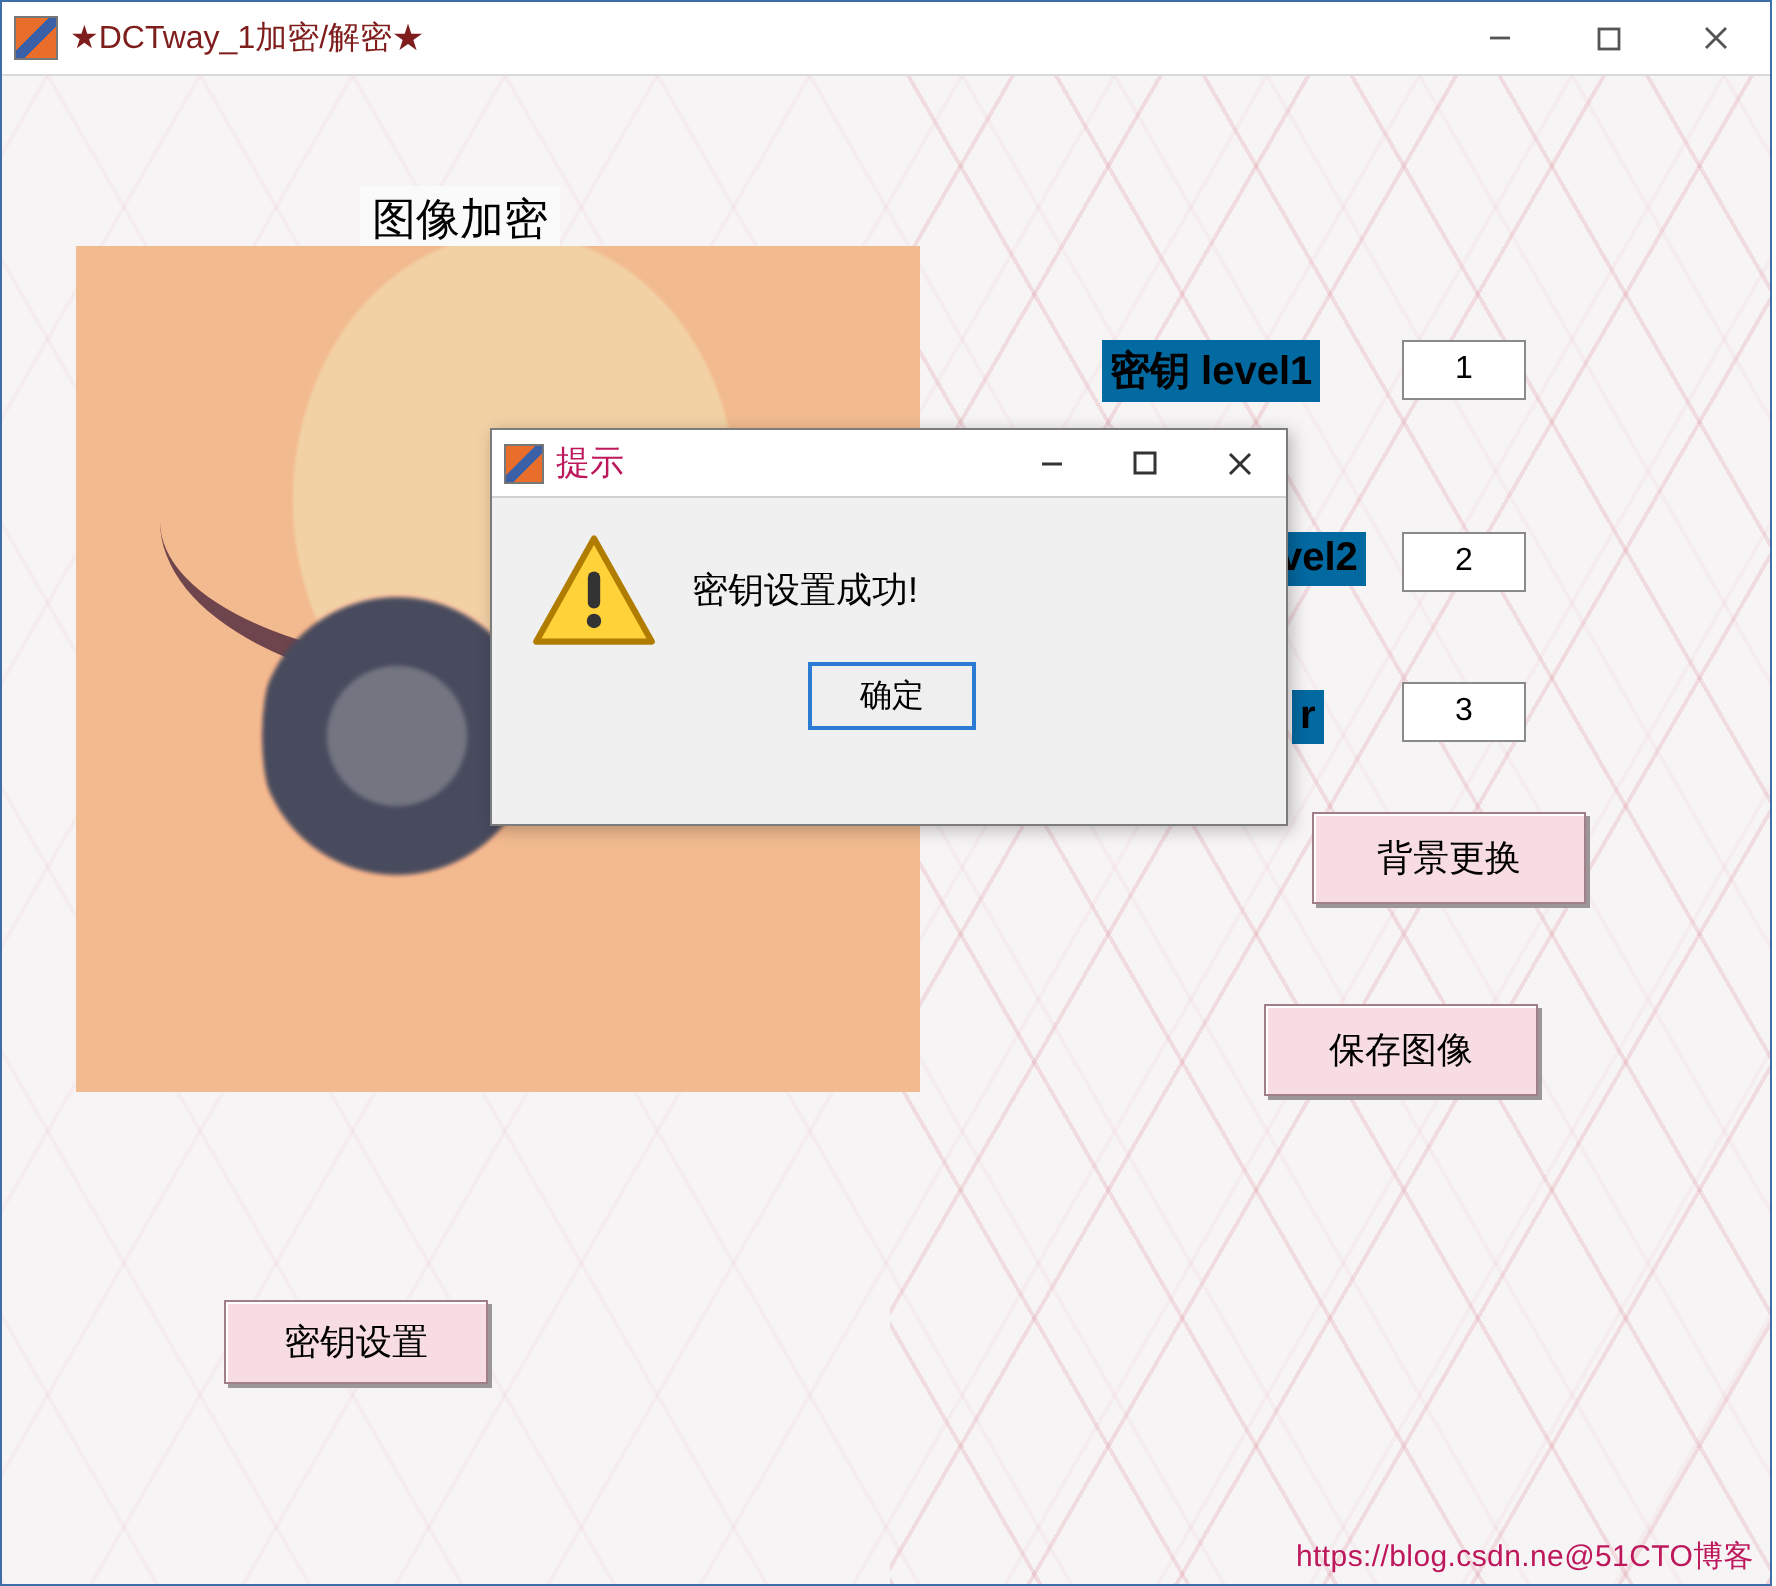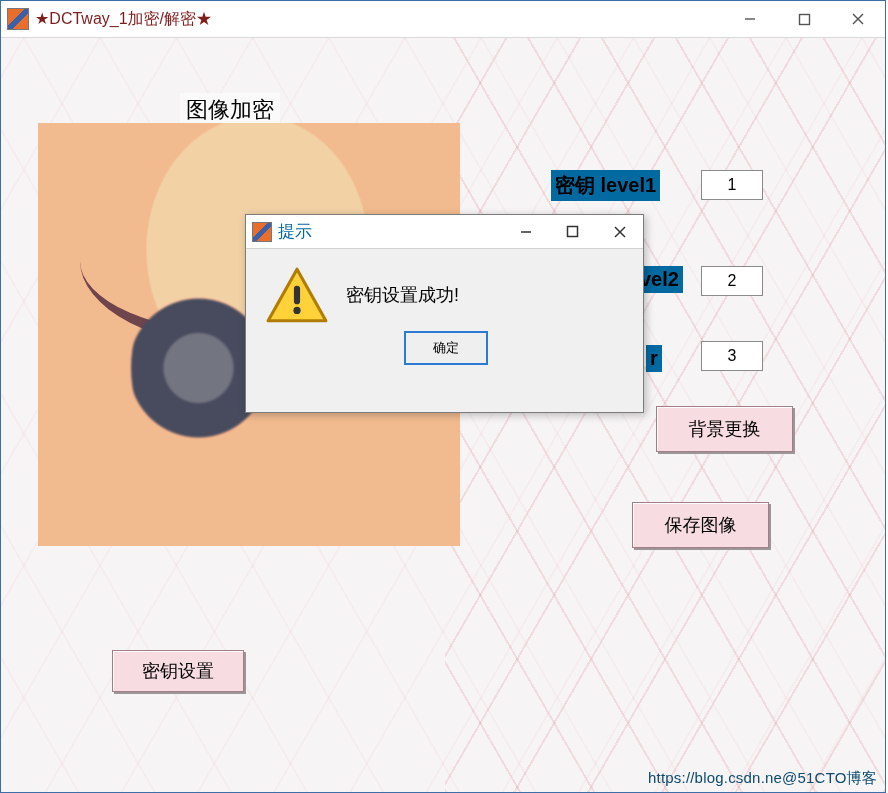--- a/index.html
+++ b/index.html
@@ -118,42 +118,42 @@
   
   .dialog{
     position:absolute;left:244px;top:176px;width:397px;height:197px;
     background:#f0f0f0;border:1px solid #7c7c7c;
     box-shadow:2px 2px 8px rgba(0,0,0,.25);
   }
   .dlg-title{
     height:33px;background:#fff;display:flex;align-items:center;
     border-bottom:1px solid #d2d2d2;padding-left:6px;
   }
-  .dlg-title .t{flex:1;font-size:17px;color:#0369a1;}
+  .dlg-title .t{flex:1;font-size:17px;color:#be185d;}
   .dlg-ctrl{width:47px;height:33px;display:flex;align-items:center;justify-content:center;}
   .dlg-ctrl svg{stroke:#333;stroke-width:1.5;fill:none;}
   .dlg-body{
     position:relative;height:124px;
   }
   .warn-icon{
     position:absolute;left:18px;top:16px;width:66px;height:60px;
   }
   .warn-icon svg{width:66px;height:60px;}
   .dlg-msg{
     position:absolute;left:100px;top:34px;font-size:18px;
   }
   .dlg-ok{
     position:absolute;left:158px;bottom:8px;width:80px;height:30px;
     background:#efefef;border:2px solid #2a7bd1;
     display:flex;align-items:center;justify-content:center;
-    font-size:13px;
+    font-size:16px;
   }
   .watermark{
     position:absolute;right:8px;bottom:4px;
-    color:#0c4a6e;font-size:15px;
+    color:#be185d;font-size:15px;
     letter-spacing:.2px;
     font-family:Arial,sans-serif;
   }
 </style>
 </head>
 <body>
 
 <div class="app">
 
   <div class="titlebar">

